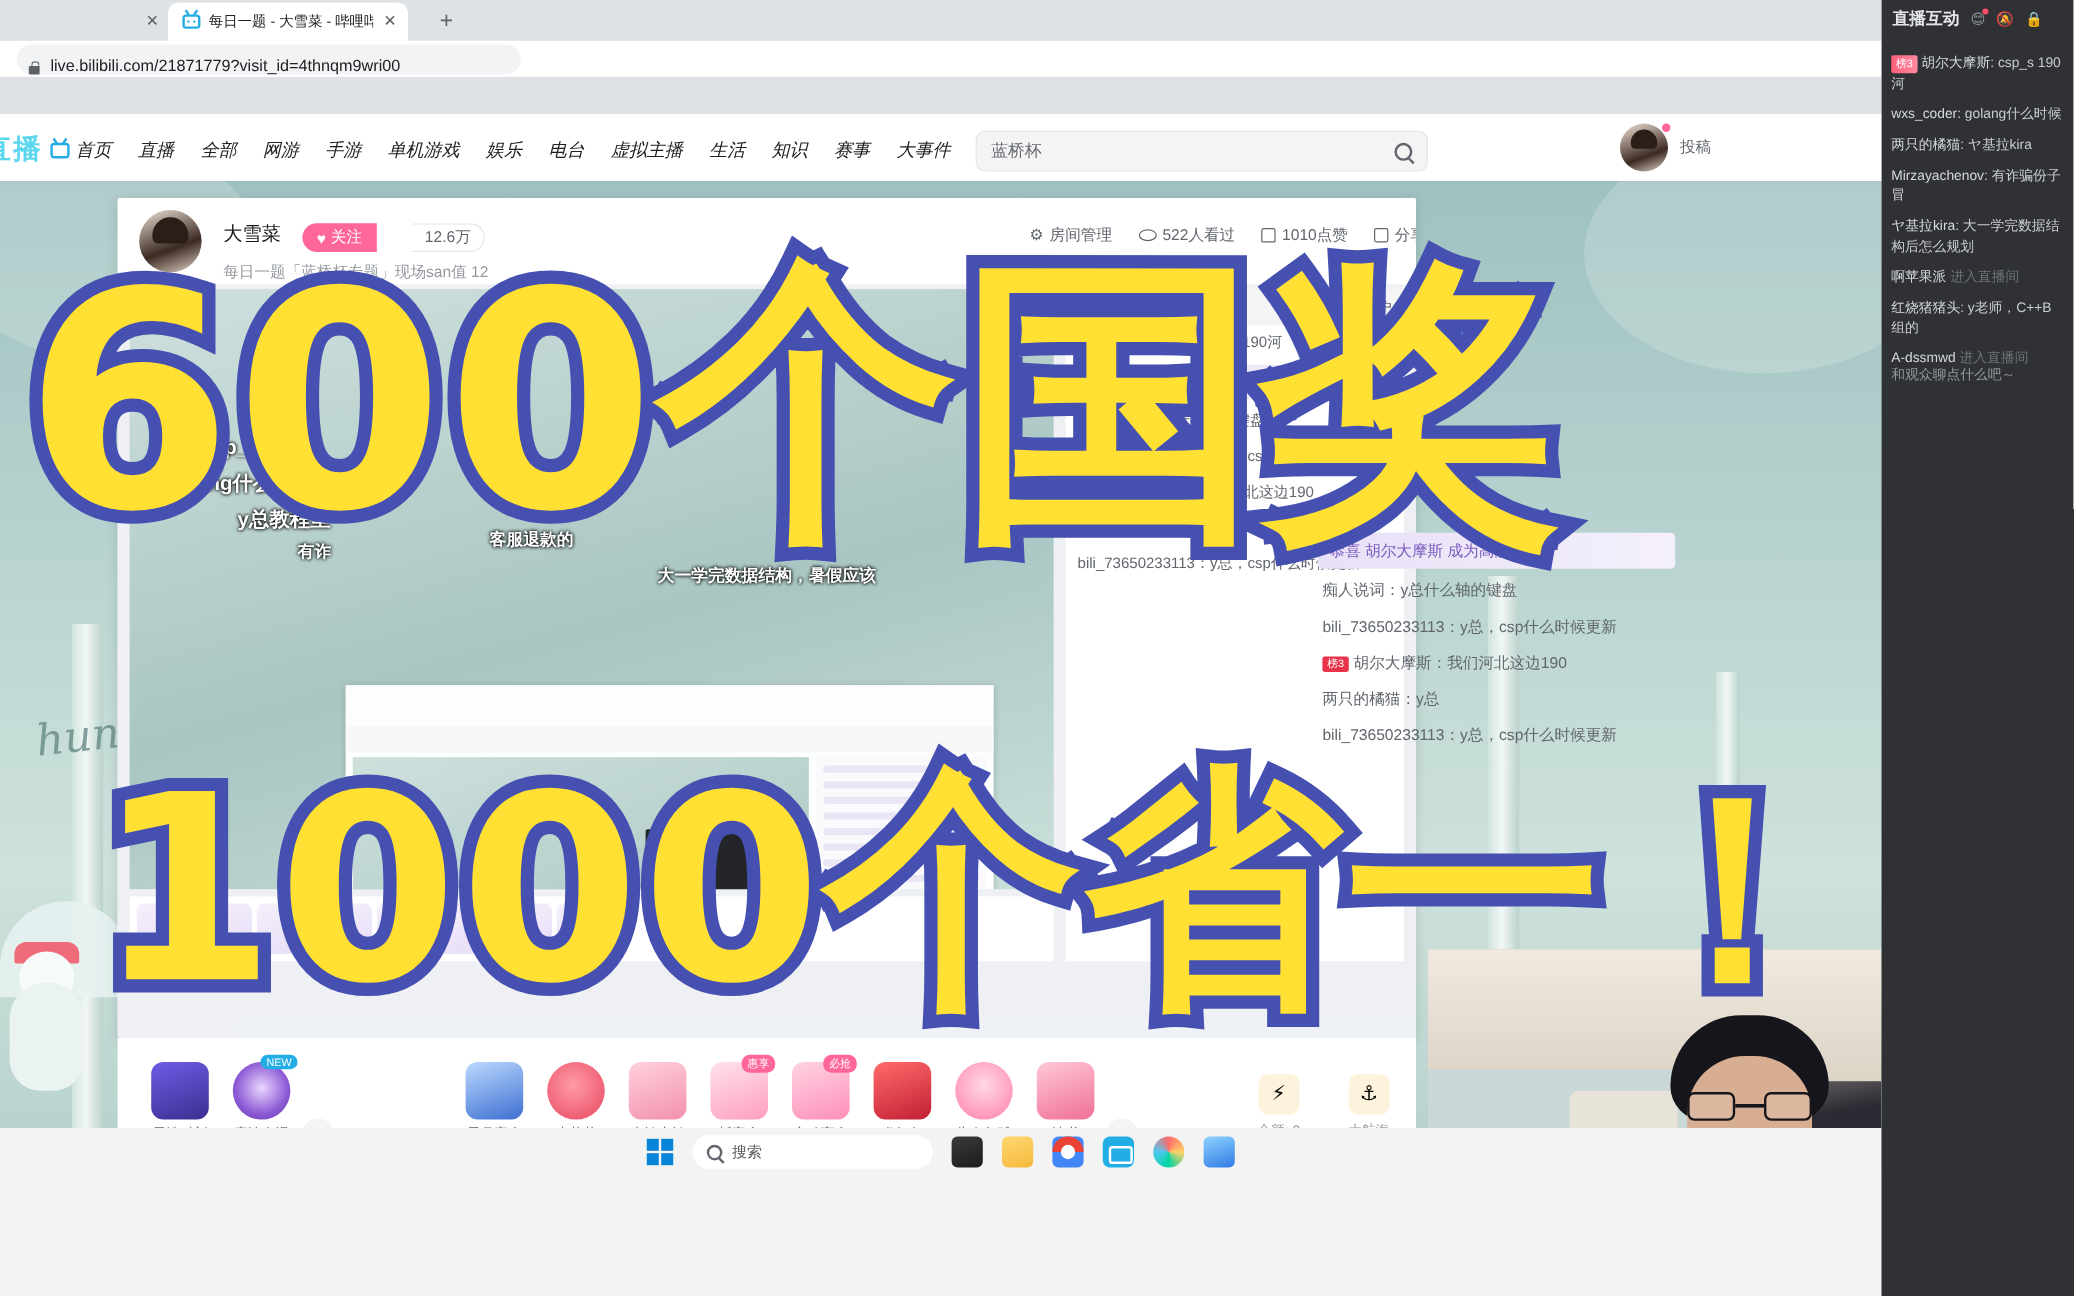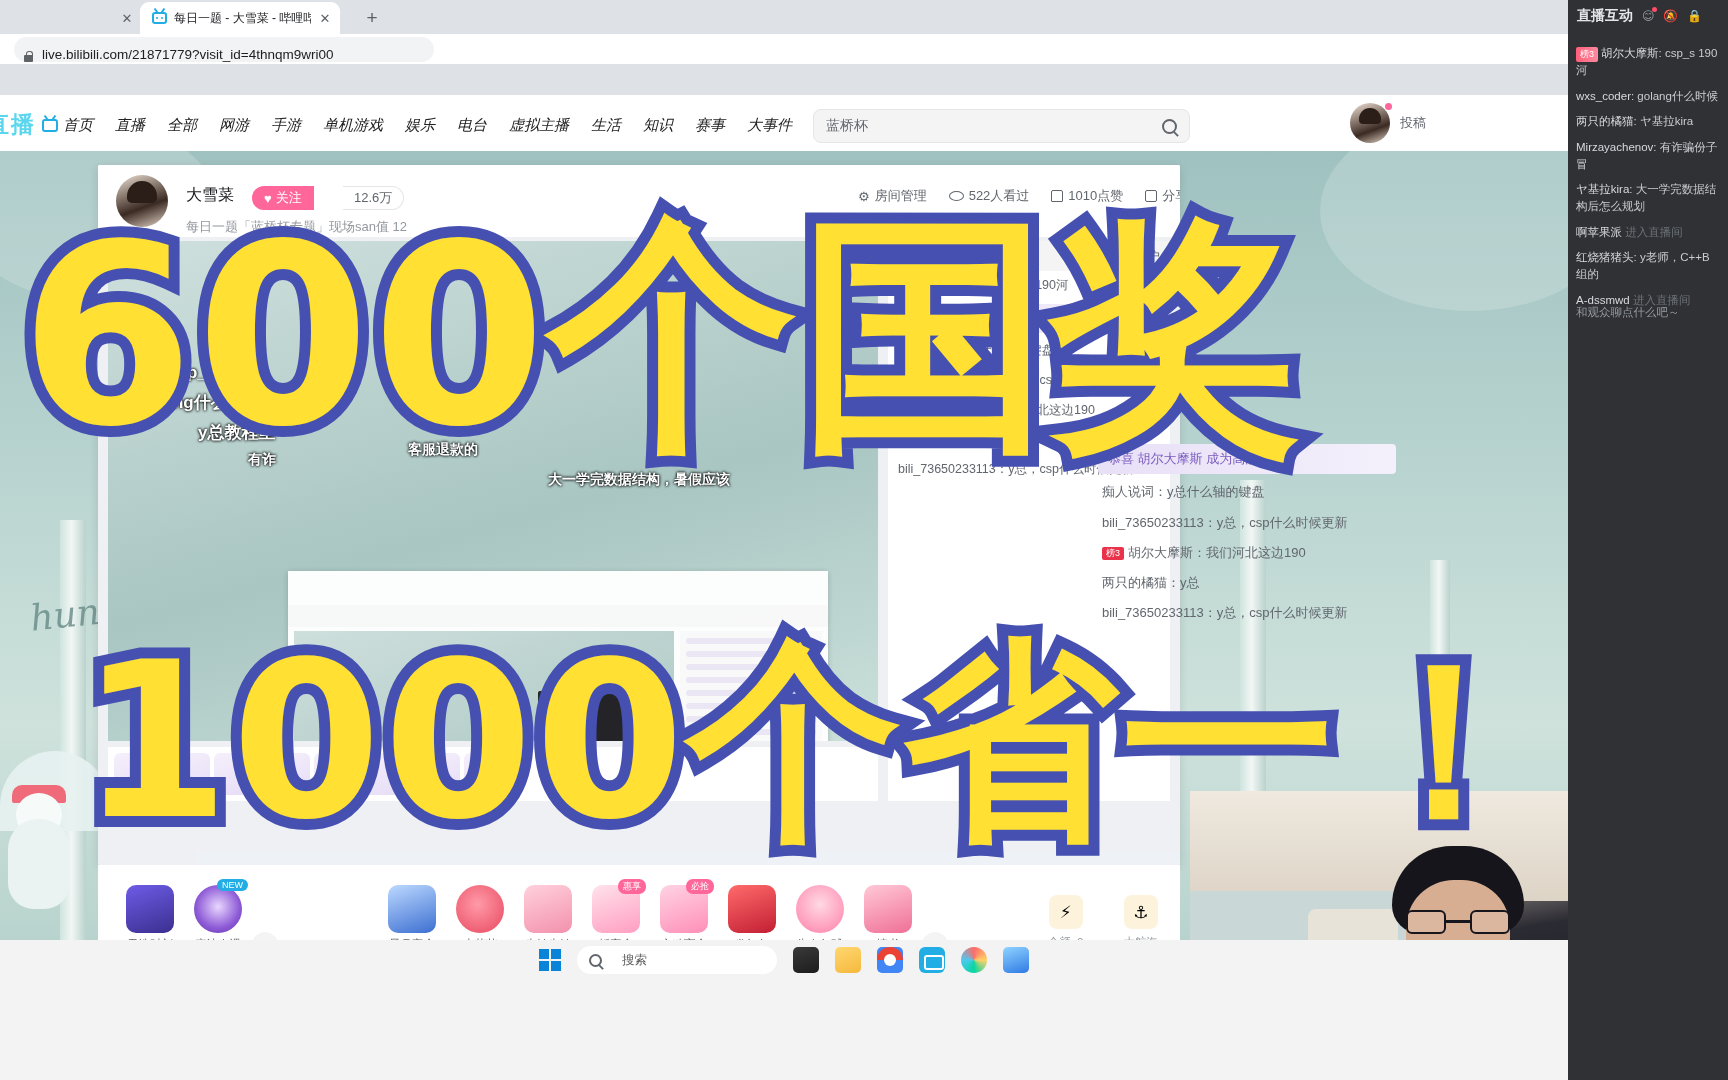--- a/index.html
+++ b/index.html
@@ -161,21 +161,21 @@
                   display:flex; align-items:center; justify-content:center; font-size:17px; }
   .dr-item .nm { font-size:11.5px; color:#9499a0; white-space:nowrap; }
 
   
   .taskbar { position:absolute; left:0; top:940px; width:1568px; height:140px; background:#f3f3f3; }
   .tb-inner { position:absolute; left:0; top:0; width:1568px; height:40px; display:flex;
               align-items:center; justify-content:center; gap:16px; }
   .winlogo { width:22px; height:22px; display:grid; grid-template-columns:1fr 1fr; grid-template-rows:1fr 1fr; gap:2.5px; }
   .winlogo div { background:#0a84d8; }
   .tb-search { width:200px; height:28px; background:#fff; border-radius:15px; display:flex;
-               align-items:center; gap:20px; padding:0 12px; font-size:12.5px; color:#5a5a5a; }
+               align-items:center; gap:8px; padding:0 12px; font-size:12.5px; color:#5a5a5a; }
   .tbic { width:26px; height:26px; border-radius:5px; }
   .tbic.explorer { background:linear-gradient(160deg,#ffd770,#f5b93c); }
   .tbic.chrome { background:radial-gradient(circle at 50% 50%,#fff 0 22%,#4285f4 23% 100%); position:relative; }
   .tbic.chrome:before{content:"";position:absolute;left:0;top:0;width:26px;height:13px;background:#ea4335;border-radius:13px 13px 0 0;}
   .tbic.chrome:after{content:"";position:absolute;left:7px;top:7px;width:12px;height:12px;background:#fff;border-radius:50%;}
   .tbic.photos { background:linear-gradient(160deg,#8fd3ff,#2f7ae5); }
   .tbic.bili { background:#23ade5; border-radius:6px; position:relative; }
   .tbic.bili:after{content:"";position:absolute;left:5px;top:8px;width:16px;height:11px;border:2px solid #fff;border-radius:3px;}
   .tbic.paint { background:conic-gradient(#ff6b6b,#ffd166,#06d6a0,#4cc9f0,#ff6b6b); border-radius:50%; }
   .tbic.notes { background:linear-gradient(160deg,#3a3a3a,#1c1c1c); }

